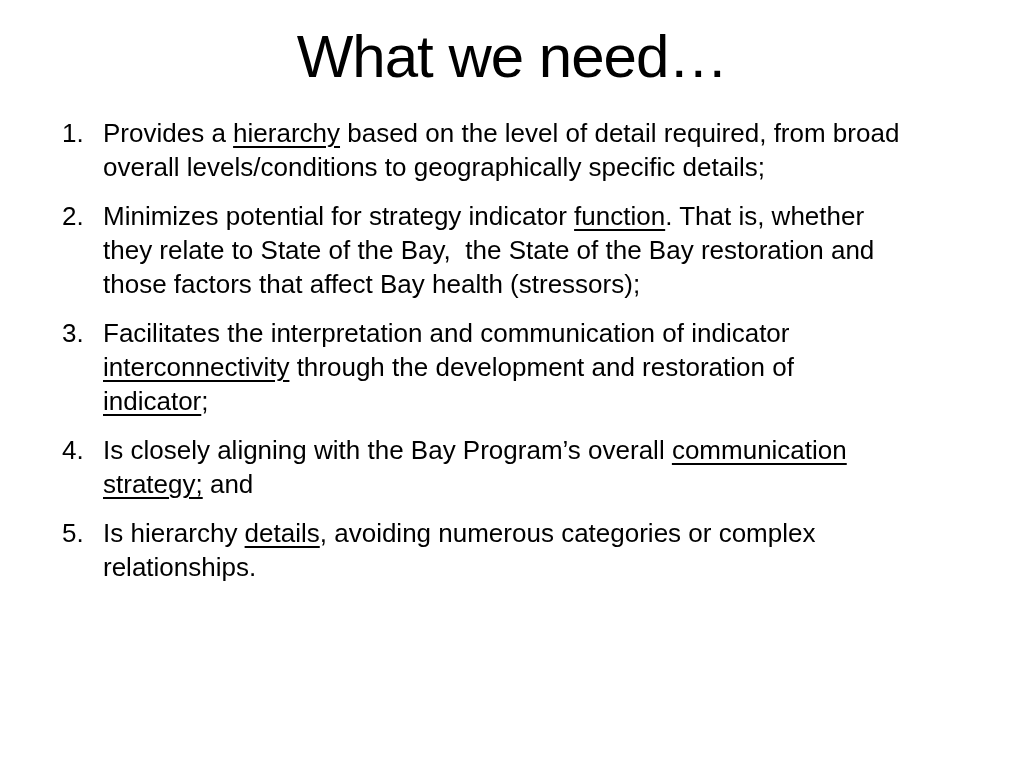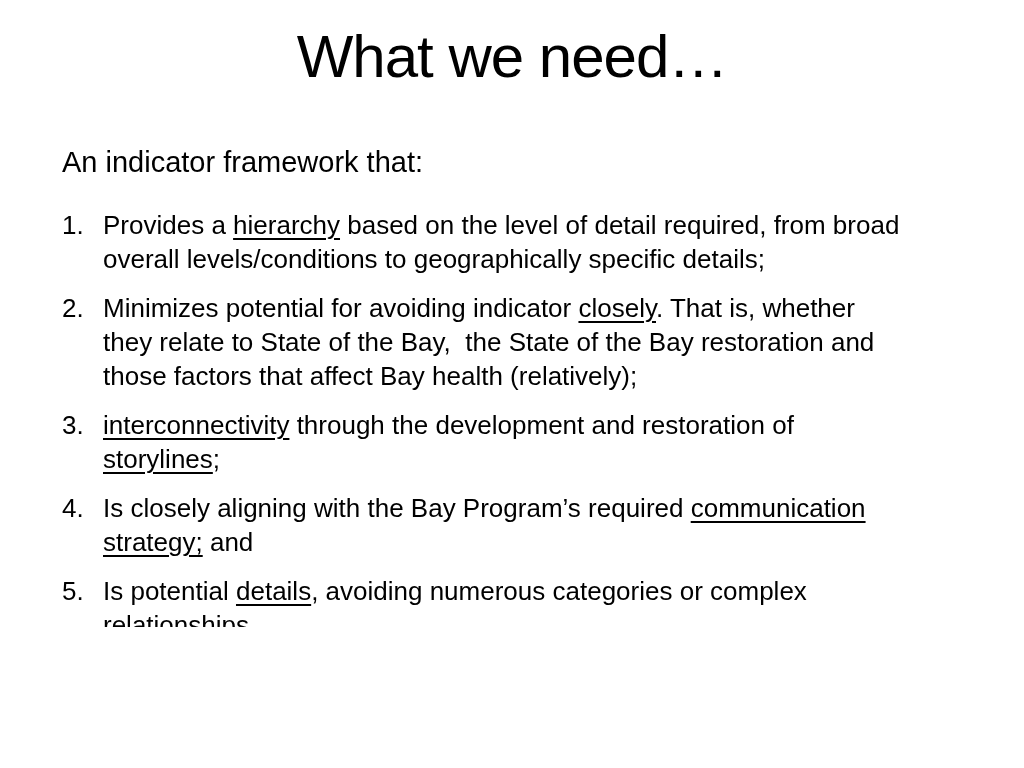--- a/index.html
+++ b/index.html
@@ -55,47 +55,47 @@
     text-decoration-thickness: 2px;
     text-underline-offset: 4px;
   }
 </style>
 </head>
 <body style="background: rgb(255, 255, 255);">
 
 <div class="slide" style="color: rgb(0, 0, 0);">
   <div class="slide-title">What we need…</div>
 
-  <div class="body-heading">An indicator framework that:</div>
 
   <div class="item-list">
   <div class="list-item">
     <div class="item-number">1.</div>
     <div class="item-text"><span>Provides a </span><span class="u">hierarchy</span><span> based on the level of detail required, from broad
 overall levels/conditions to geographically specific details;</span></div>
   </div>
 
   <div class="list-item">
     <div class="item-number">2.</div>
-    <div class="item-text"><span>Minimizes potential for avoiding indicator </span><span class="u">closely</span><span>. That is, whether
+    <div class="item-text"><span>Minimizes potential for strategy indicator </span><span class="u">function</span><span>. That is, whether
 they relate to State of the Bay,  the State of the Bay restoration and
-those factors that affect Bay health (relatively);</span></div>
+those factors that affect Bay health (stressors);</span></div>
   </div>
 
   <div class="list-item">
     <div class="item-number">3.</div>
-    <div class="item-text"><span class="u">interconnectivity</span><span> through the development and restoration of
-</span><span class="u">storylines</span><span>;</span></div>
+    <div class="item-text"><span>Facilitates the interpretation and communication of indicator
+</span><span class="u">interconnectivity</span><span> through the development and restoration of
+</span><span class="u">indicator</span><span>;</span></div>
   </div>
 
   <div class="list-item">
     <div class="item-number">4.</div>
-    <div class="item-text"><span>Is closely aligning with the Bay Program’s required </span><span class="u">communication
+    <div class="item-text"><span>Is closely aligning with the Bay Program’s overall </span><span class="u">communication
 strategy;</span><span> and</span></div>
   </div>
 
   <div class="list-item">
     <div class="item-number">5.</div>
-    <div class="item-text"><span>Is potential </span><span class="u">details</span><span>, avoiding numerous categories or complex
+    <div class="item-text"><span>Is hierarchy </span><span class="u">details</span><span>, avoiding numerous categories or complex
 relationships.</span></div>
   </div>
 </div>
 </div>
 
 </body></html>

